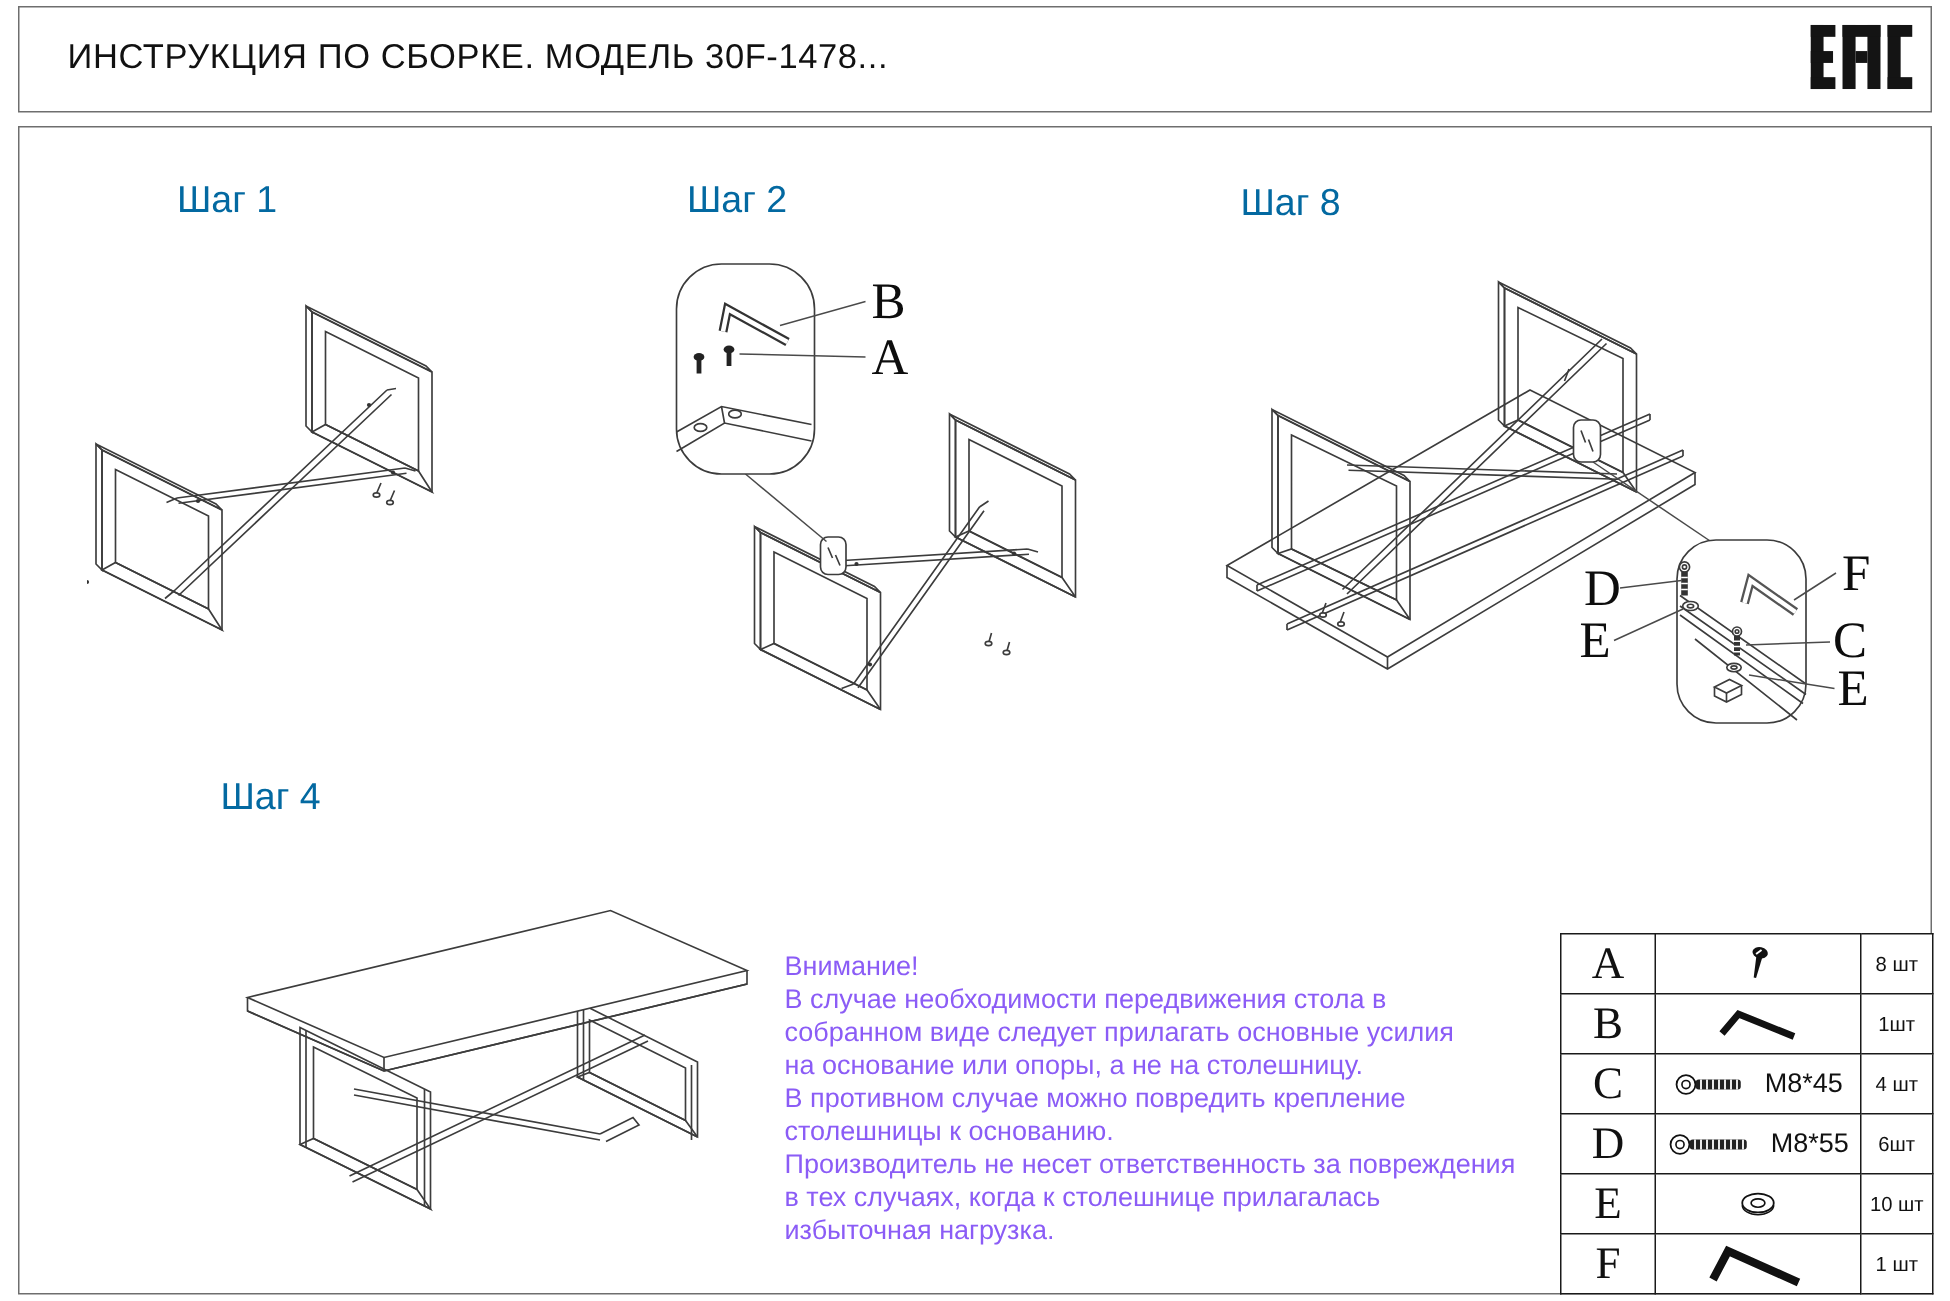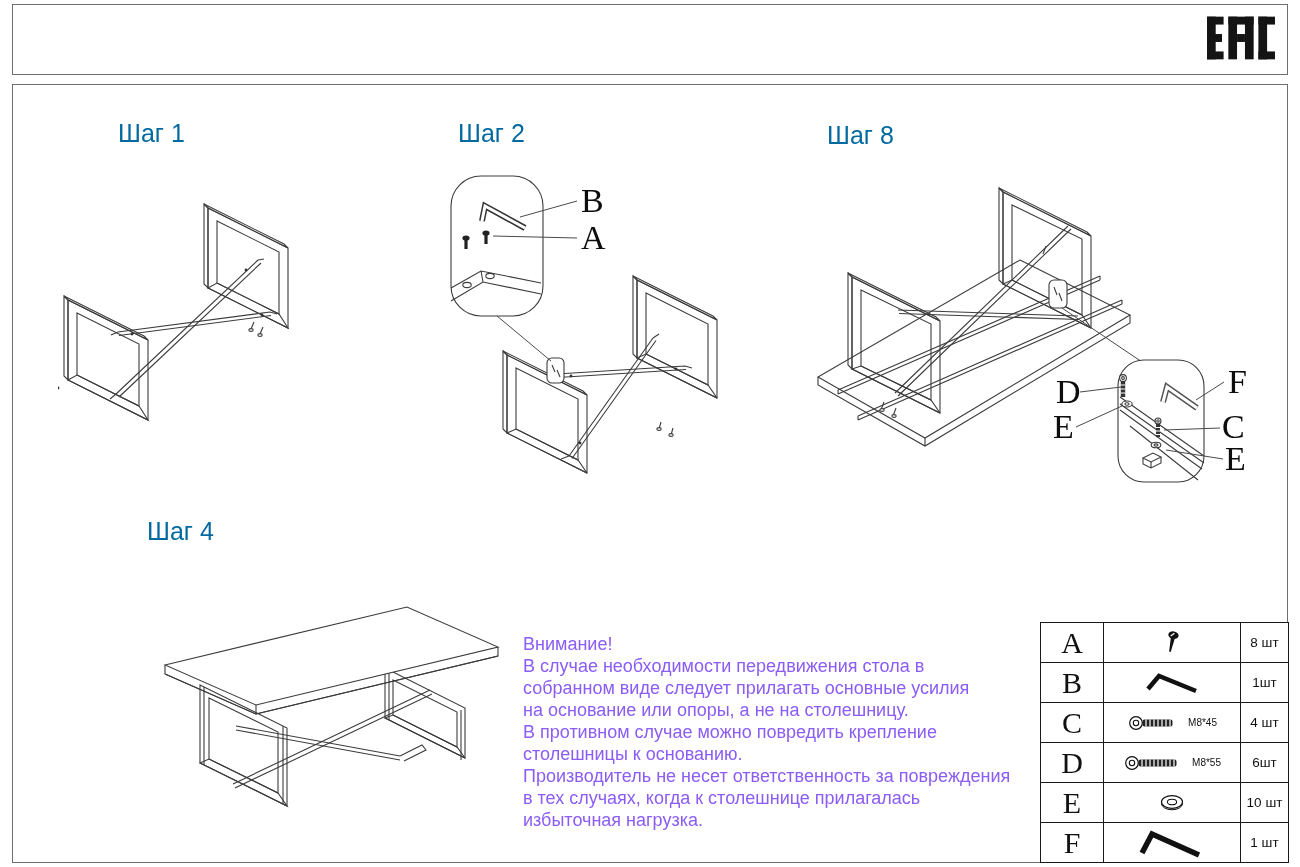--- a/index.html
+++ b/index.html
@@ -23,32 +23,33 @@
   
   #warning{position:absolute;left:523px;top:633px;width:505px;font-size:18px;line-height:22px;color:#8b5cf6;}
   #warning div{white-space:nowrap;}
   
   #parts-table{position:absolute;left:1040px;top:622px;border-collapse:collapse;background:#fff;}
   #parts-table td{border:1px solid #1a1a1a;height:39px;padding:0;vertical-align:middle;}
   .cell-letter{width:62px;text-align:center;font-family:"Liberation Serif",serif;font-size:30px;}
   .cell-icon{width:136px;}
   .icon-wrap{display:flex;align-items:center;justify-content:center;gap:7px;}
   .cell-qty{width:47px;text-align:center;font-size:13.5px;white-space:nowrap;}
-  .spec{font-size:10px;}
+  .spec{font-size:18px;}
   svg text.callout{font-family:"Liberation Serif",serif;font-size:34px;fill:#0d0d0d;}
   svg .ln{stroke:#3c3c3c;stroke-width:1.1;fill:none;}
   svg .lnw{stroke:#3c3c3c;stroke-width:1.1;fill:#fff;}
   svg .leader{stroke:#4a4a4a;stroke-width:1;fill:none;}
 </style>
 </head>
 <body>
 
 <div id="page">
 
   <div id="header-box" class="box"></div>
+  <div id="page-title">ИНСТРУКЦИЯ ПО СБОРКЕ. МОДЕЛЬ 30F-1478...</div>
   <svg id="eac" width="68" height="58" viewBox="0 0 86 54" aria-label="EAC">
     <g fill="#141414">
       <rect x="0" y="0" width="11" height="54"></rect>
         <rect x="0" y="0" width="21" height="10"></rect>
       <rect x="0" y="22" width="19" height="10"></rect>
         <rect x="0" y="44" width="21" height="10"></rect>
       <rect x="27" y="0" width="11" height="54"></rect>
         <rect x="48" y="0" width="11" height="54"></rect>
       <rect x="27" y="0" width="32" height="10"></rect>
         <rect x="38" y="22" width="10" height="10"></rect>

